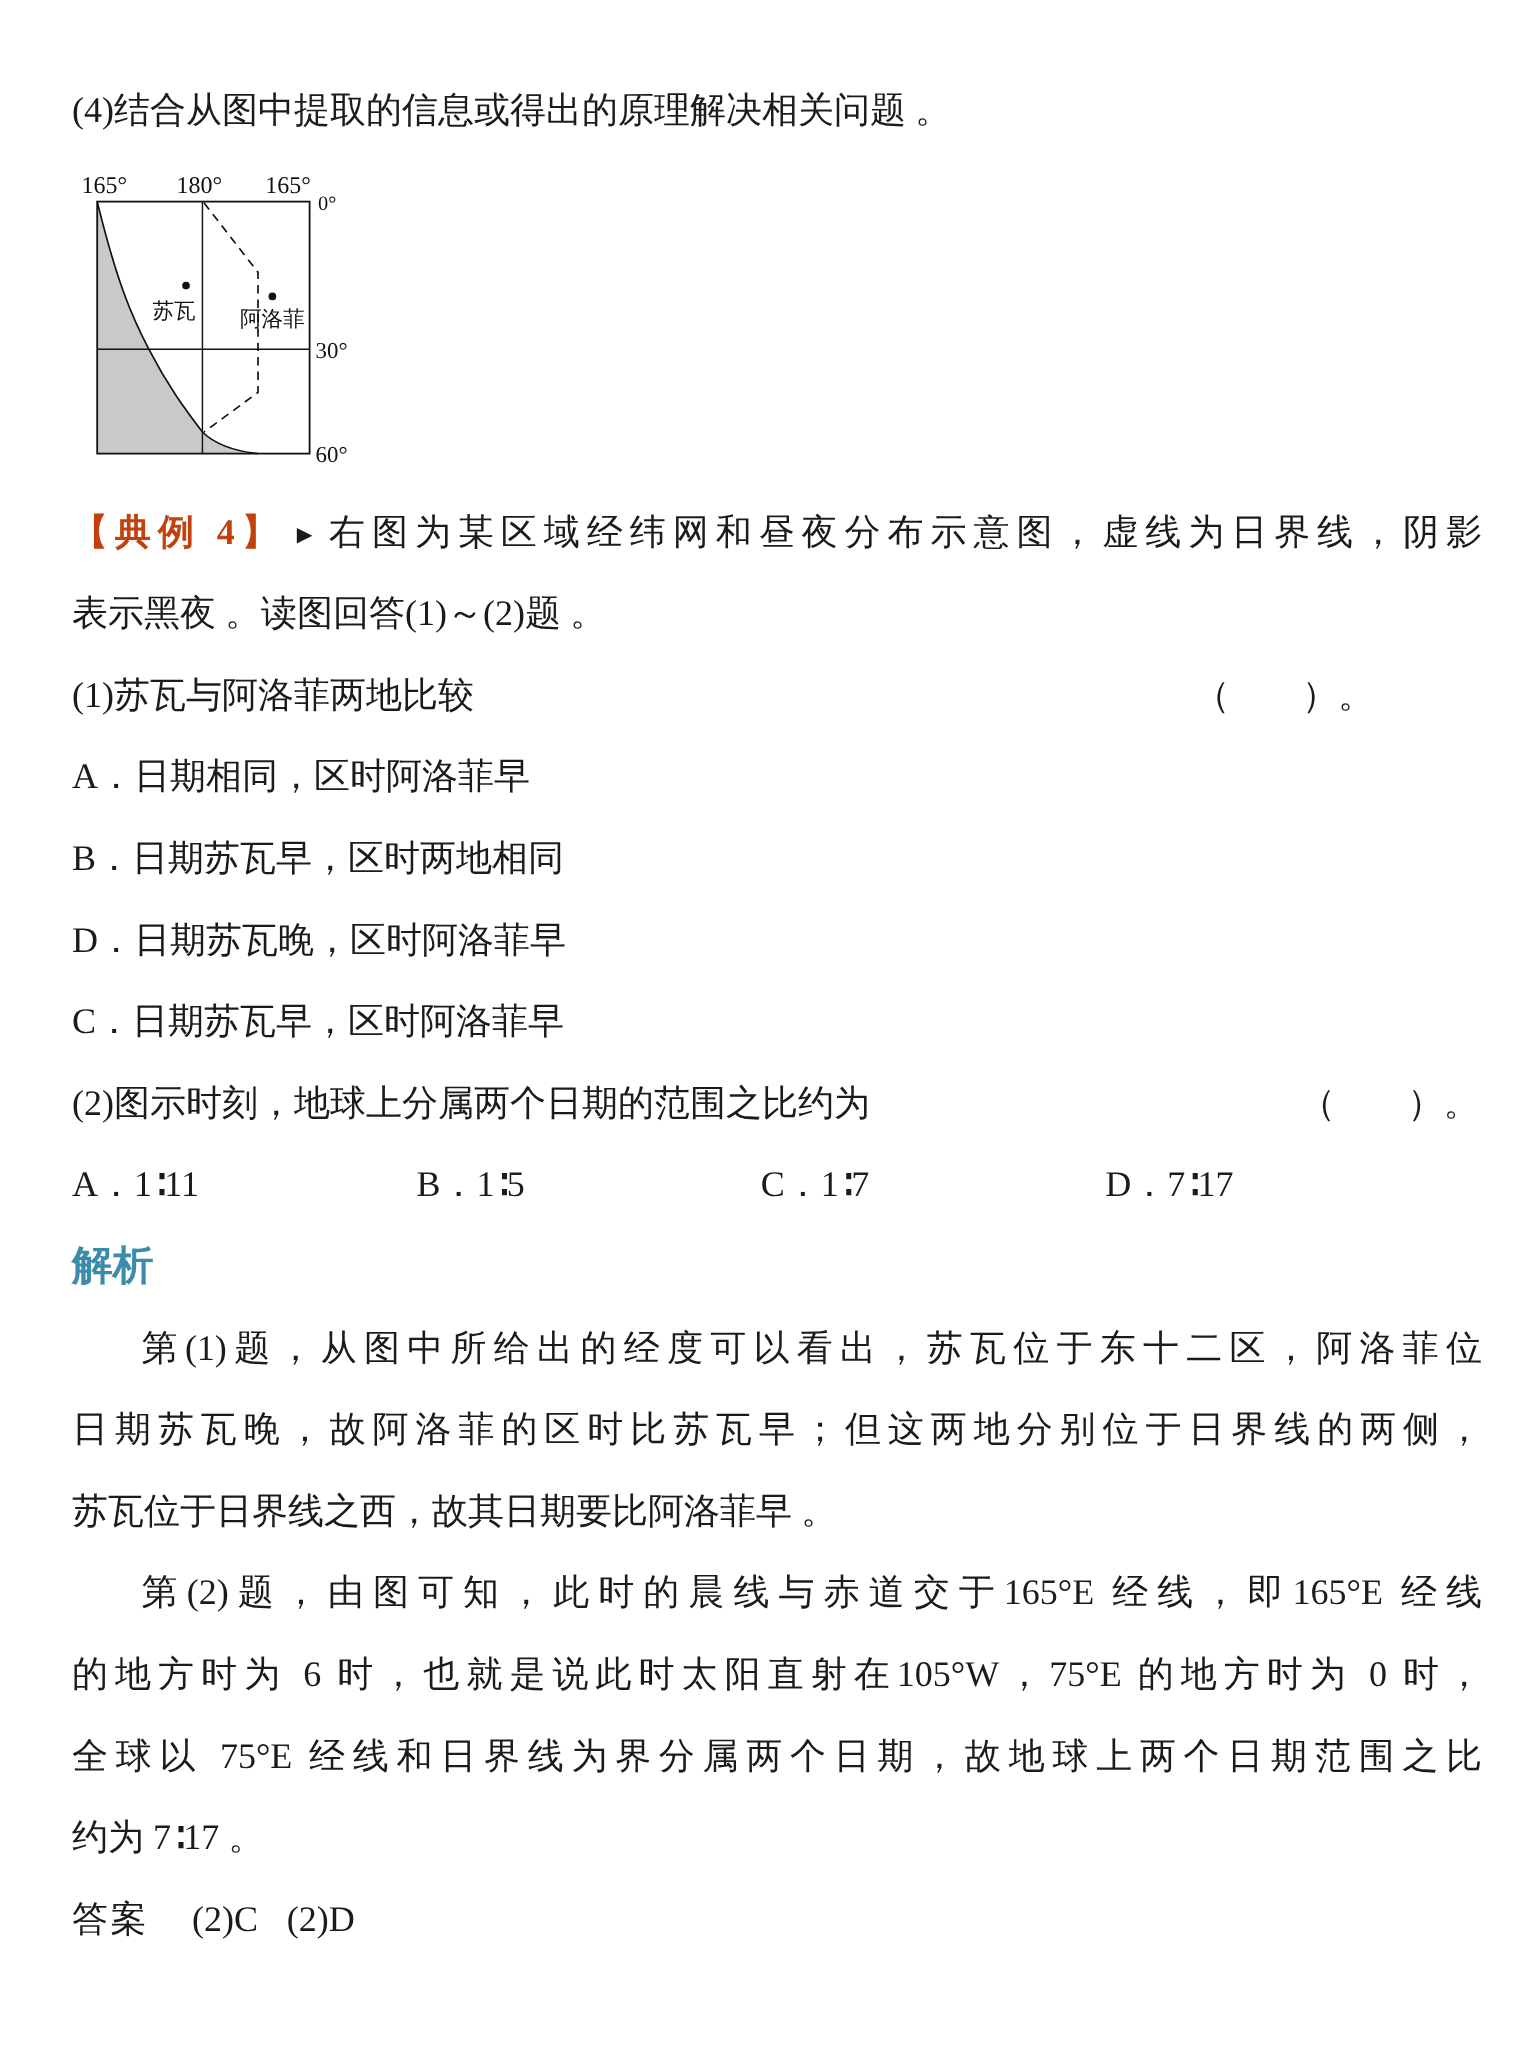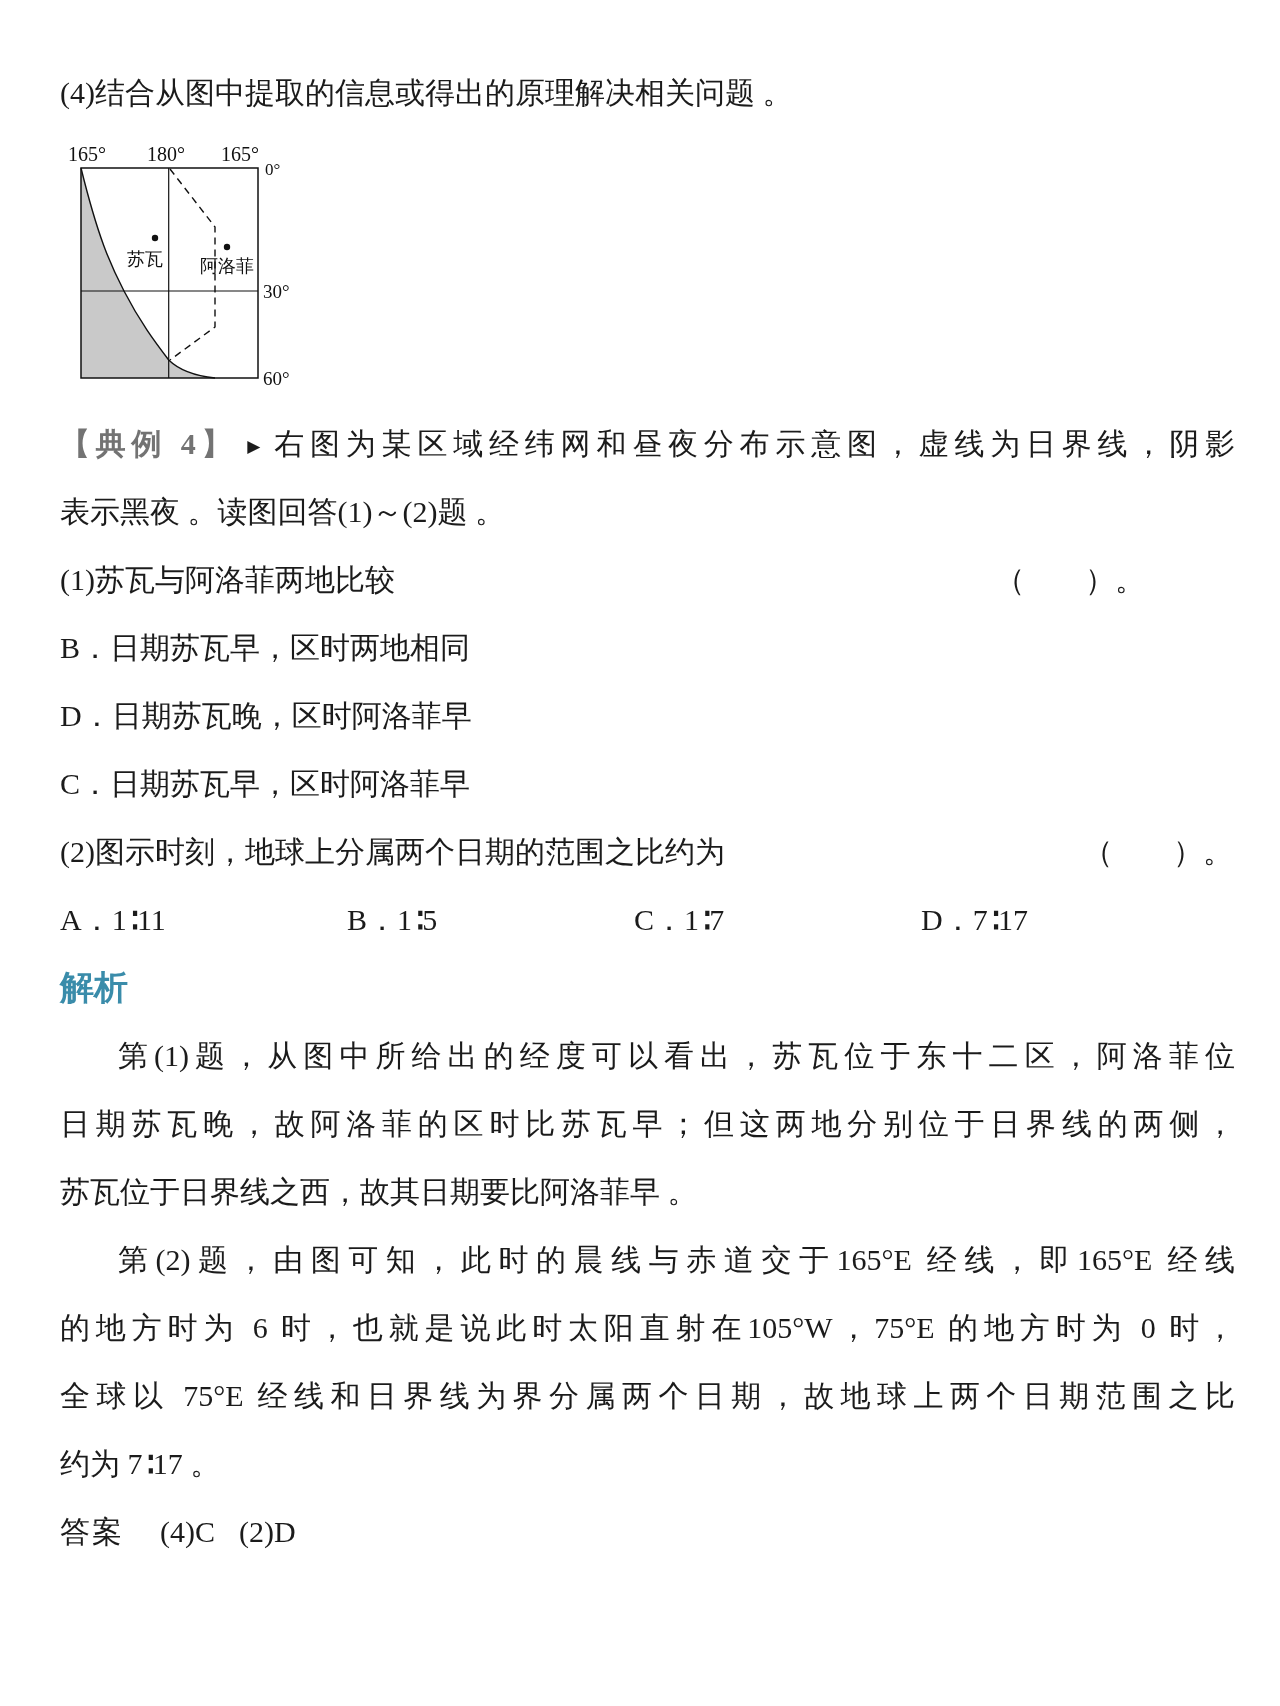--- a/index.html
+++ b/index.html
@@ -53,28 +53,29 @@
       <text x="180" y="19" font-size="20" text-anchor="middle">165°</text>
       <text x="205" y="33" font-size="17" text-anchor="start">0°</text>
       <text x="203" y="156" font-size="19" text-anchor="start">30°</text>
       <text x="203" y="243" font-size="19" text-anchor="start">60°</text>
       <text x="85" y="123" font-size="18" text-anchor="middle">苏瓦</text>
       <text x="167" y="130" font-size="18" text-anchor="middle">阿洛菲</text>
     </svg>
   </div>
 
   <div class="row jus">
-    <span class="tag" style="color: #737373;">【典例 4】</span><span class="arrow">▶</span><span>右图为某区域经纬网和昼夜分布示意图，虚线为日界线，阴影</span>
+    <span class="tag" style="color: #c2410c;">【典例 4】</span><span class="arrow">▶</span><span>右图为某区域经纬网和昼夜分布示意图，虚线为日界线，阴影</span>
   </div>
   <div class="row">表示黑夜 。读图回答(1)～(2)题 。</div>
 
   <div class="row flexrow">
     <span>(1)苏瓦与阿洛菲两地比较</span>
     <span class="bracket1">（　　）。</span>
   </div>
+  <div class="row">A．日期相同，区时阿洛菲早</div>
   <div class="row">B．日期苏瓦早，区时两地相同</div>
   <div class="row">D．日期苏瓦晚，区时阿洛菲早</div>
   <div class="row">C．日期苏瓦早，区时阿洛菲早</div>
 
   <div class="row flexrow">
     <span>(2)图示时刻，地球上分属两个日期的范围之比约为</span>
     <span class="bracket2">（　　）。</span>
   </div>
   <div class="row">
     <span class="opt2">A．1∶11</span><span class="opt2">B．1∶5</span><span class="opt2">C．1∶7</span><span>D．7∶17</span>
@@ -87,16 +88,16 @@
   <div class="row jus indent">第(1)题，从图中所给出的经度可以看出，苏瓦位于东十二区，阿洛菲位</div>
   <div class="row jus">日期苏瓦晚，故阿洛菲的区时比苏瓦早；但这两地分别位于日界线的两侧，</div>
   <div class="row">苏瓦位于日界线之西，故其日期要比阿洛菲早 。</div>
 
   <div class="row jus indent">第(2)题，由图可知，此时的晨线与赤道交于165°E 经线，即165°E 经线</div>
   <div class="row jus">的地方时为 6 时，也就是说此时太阳直射在105°W，75°E 的地方时为 0 时，</div>
   <div class="row jus">全球以 75°E 经线和日界线为界分属两个日期，故地球上两个日期范围之比</div>
   <div class="row">约为 7∶17 。</div>
 
   <div class="row">
-    <span class="answer-label">答案</span><span class="sp1"></span><span>(4)C</span><span class="sp2"></span><span>(2)D</span>
+    <span class="answer-label">答案</span><span class="sp1"></span><span>(2)C</span><span class="sp2"></span><span>(2)D</span>
   </div>
 
 </div>
 
 </body></html>

